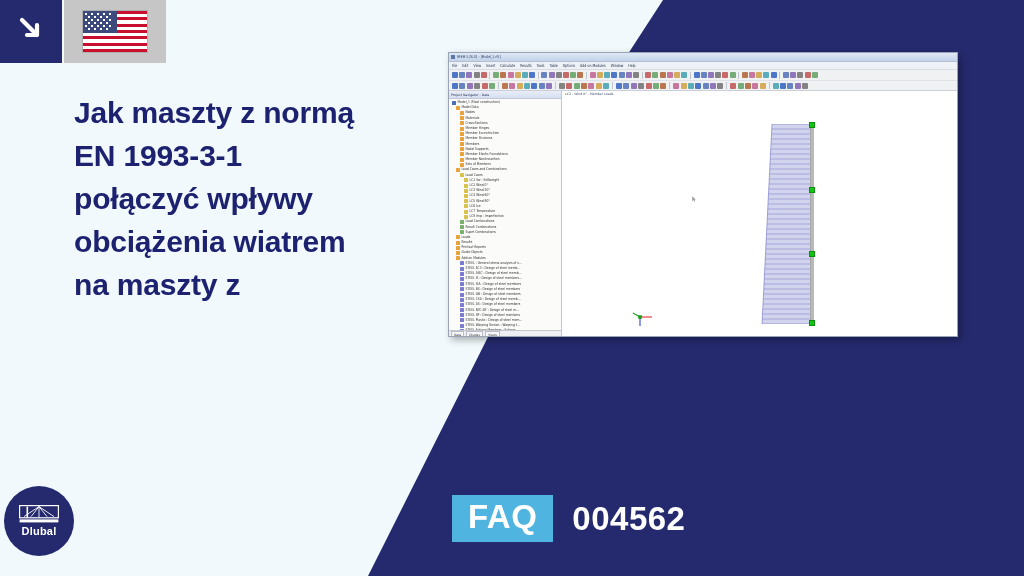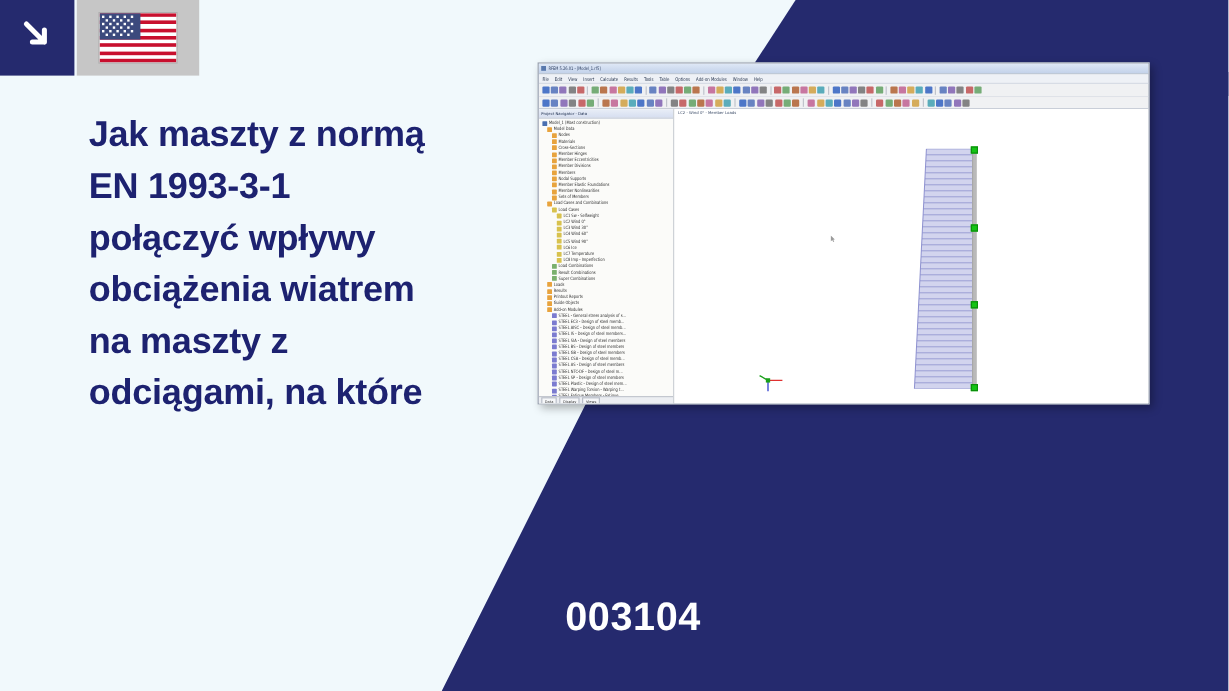--- a/index.html
+++ b/index.html
@@ -370,26 +370,35 @@
       </div>
     </div>
   </div>
 
   <div class="headline">
     <span class="ln">Jak maszty z normą</span>
     <span class="ln">EN 1993-3-1</span>
     <span class="ln">połączyć wpływy</span>
     <span class="ln">obciążenia wiatrem</span>
     <span class="ln">na maszty z</span>
-    <span class="ln">odciągami, na które</span>
   </div>
 
+  <div class="logo">
+    <svg class="logo-mark" viewBox="0 0 40 18">
+      <rect x="0.6" y="0.6" width="38.8" height="12.2" fill="none" stroke="#ffffff" stroke-width="1.2"></rect>
+      <path d="M20 1.6 L5 11.6 M20 1.6 L35 11.6 M20 1.6 L20 12.4 M20 1.6 L12 11.6 M20 1.6 L28 11.6" stroke="#ffffff" stroke-width="0.9" fill="none"></path>
+      <rect x="7.5" y="1.6" width="1.6" height="11" fill="#ffffff"></rect>
+      <rect x="0.6" y="14.4" width="38.8" height="3.0" fill="#ffffff"></rect>
+    </svg>
+    <div class="logo-text">Dlubal</div>
+  </div>
 
   <div class="faq-row">
-    <div class="faq-num">003104</div>
+    <div class="faq-tag">FAQ</div>
+    <div class="faq-num">004562</div>
   </div>
 
   <div class="app-win">
 
     <div class="app-titlebar">
       <span class="tb-dot"></span>
       <span class="tb-title">RFEM 5.26.01 - [Model_1.rf5]</span>
     </div>
 
     <div class="app-menubar" id="menubar">

